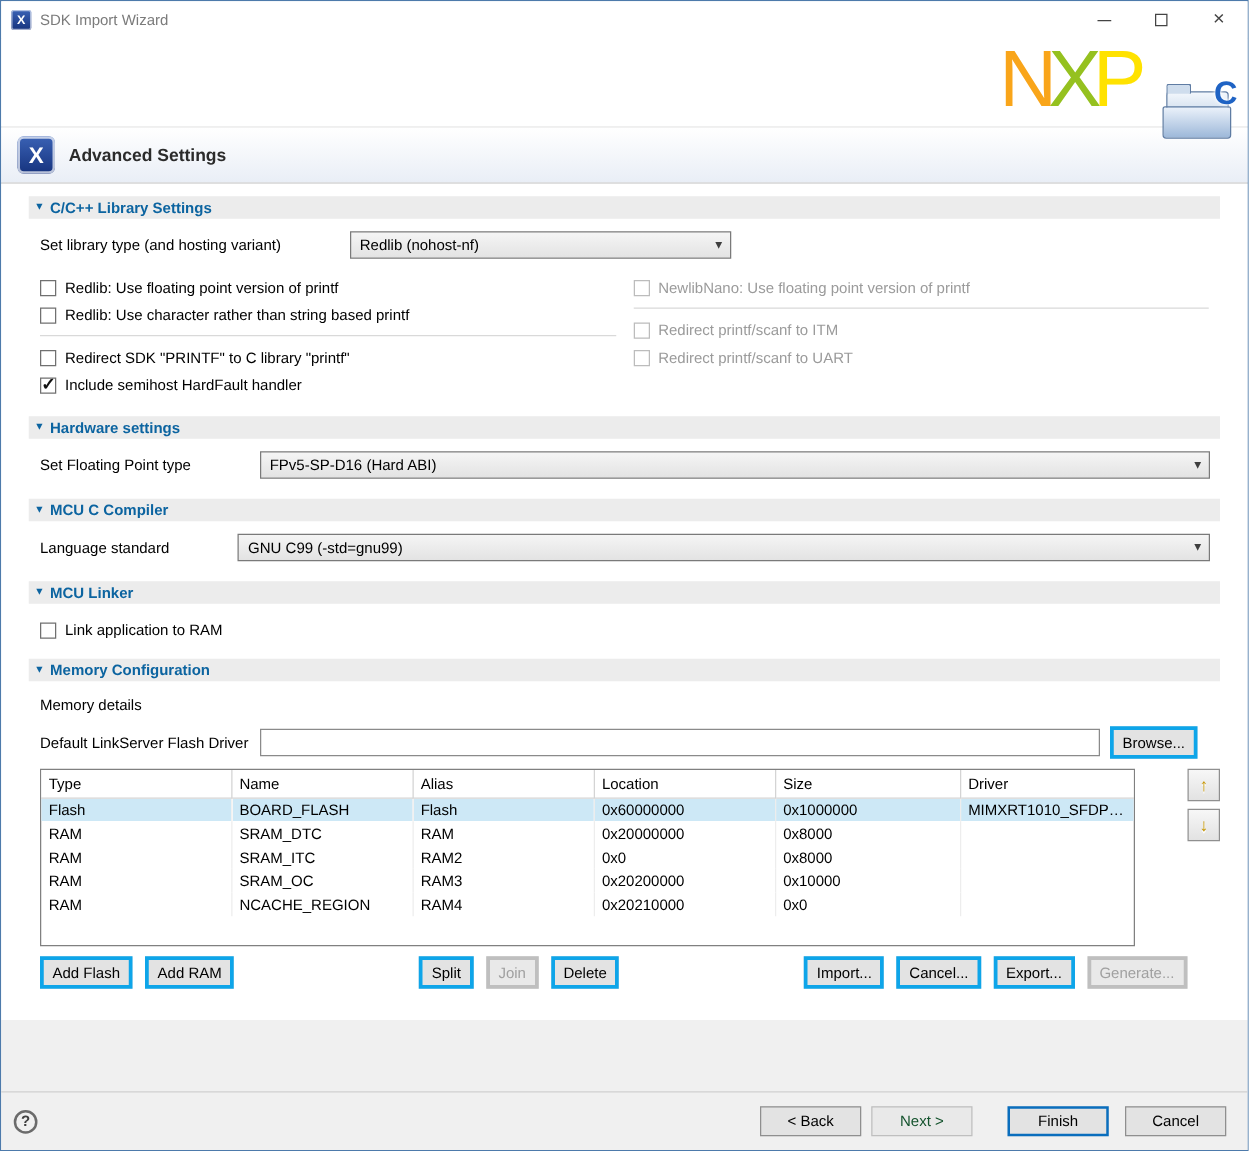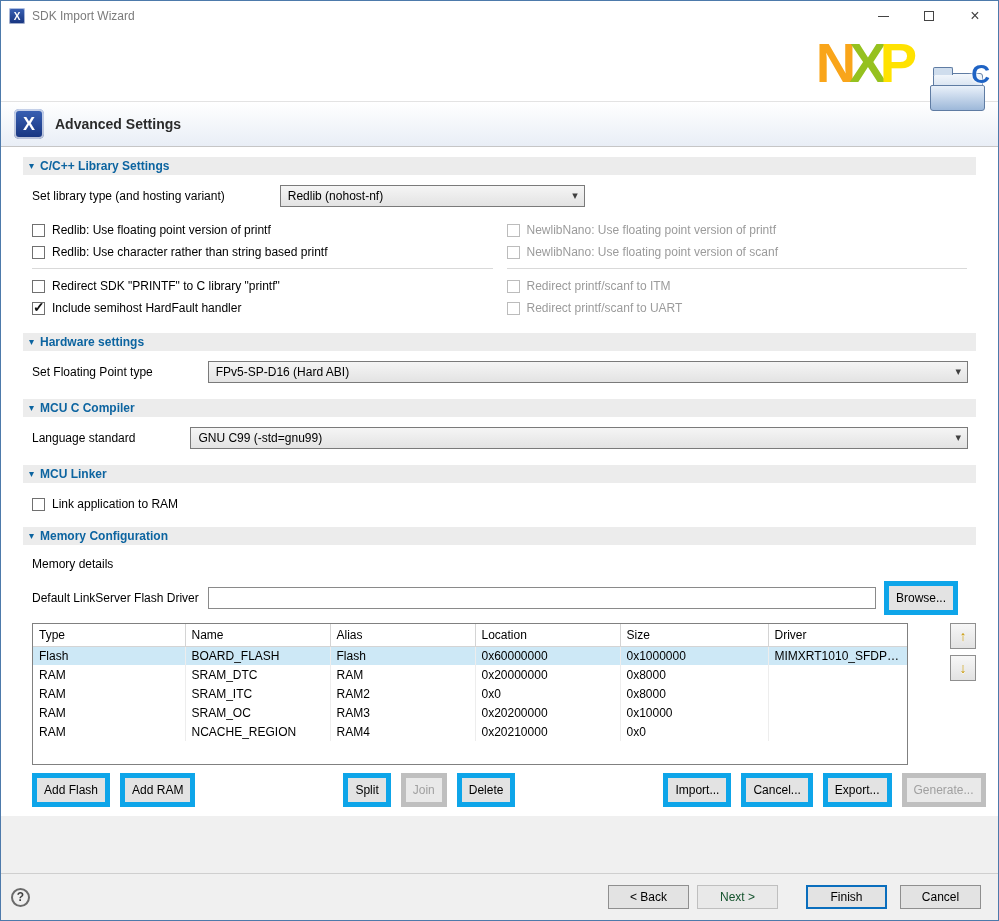--- a/index.html
+++ b/index.html
@@ -14,21 +14,21 @@
   .app-icon { width:16px; height:16px; border-radius:2px; background:linear-gradient(#3a62b5,#16337e); color:#fff; font-weight:bold; font-size:10px; display:flex; align-items:center; justify-content:center; box-shadow:inset 0 0 0 1px rgba(255,255,255,.6); }
   .title-text { color:#7b7b7b; font-size:12px; }
   .window-controls { display:flex; height:30px; }
   .window-controls .wc { width:46px; height:30px; display:flex; align-items:center; justify-content:center; color:#444; cursor:default; }
   .min-bar { width:11px; height:1px; background:#444; display:block; }
   .max-box { width:10px; height:10px; border:1px solid #444; display:block; }
   .close-glyph { font-size:16px; line-height:1; color:#444; }
 
   
   .logo-area { height:70px; flex:none; background:#fff; position:relative; }
-  .nxp-logo { position:absolute; right:88px; top:2px; font-weight:bold; font-size:56px; line-height:60px; letter-spacing:-7px; }
+  .nxp-logo { position:absolute; right:88px; top:2px; font-weight:normal; font-size:64px; line-height:60px; letter-spacing:-7px; }
   .nxp-logo .n { color:#f9a51a; }
   .nxp-logo .x { color:#95c11f; }
   .nxp-logo .p { color:#ffe200; }
   .sdk-folder { position:absolute; right:10px; top:34px; width:58px; height:50px; }
   .folder-back { position:absolute; left:3px; top:8px; width:50px; height:36px; background:linear-gradient(#f3f7fc,#aac2de); border:1px solid #5f7ca3; border-radius:3px; }
   .folder-back::before { content:""; position:absolute; left:-1px; top:-7px; width:18px; height:7px; background:#cfdded; border:1px solid #5f7ca3; border-bottom:none; border-radius:2px 2px 0 0; }
   .folder-front { position:absolute; left:0; top:20px; width:55px; height:26px; background:linear-gradient(#eaf1fa,#9db8d9); border:1px solid #5f7ca3; border-radius:2px 2px 3px 3px; }
   .folder-letter { position:absolute; right:-2px; top:-6px; font-size:26px; font-weight:bold; color:#1f63c4; text-shadow:0 0 2px #fff, 0 0 4px #fff; }
 
   
@@ -60,21 +60,21 @@
   .checkbox { width:13px; height:13px; border:1px solid #707070; background:#fff; position:relative; flex:none; }
   .checkbox .checkmark { display:none; position:absolute; top:-4px; left:0; font-size:14px; font-weight:bold; color:#111; }
   .checkbox.checked .checkmark { display:block; }
   .checkbox.disabled { border-color:#bcbcbc; }
   .cb-label.disabled { color:#9b9b9b; }
 
   .plain-label { margin:12px 0 0 9px; }
 
   .driver-row { display:flex; align-items:center; margin:10px 18px 0 9px; }
   .text-input { flex:1; height:22px; border:1px solid #8a8a8a; background:#fff; font:inherit; padding:0 5px; }
-  .btn { height:34px; padding:0 7px; background:#e3e3e3; border:5px solid #0ea5e9; font:inherit; font-size:12px; color:#000; cursor:default; white-space:nowrap; }
+  .btn { height:26px; padding:0 7px; background:#e3e3e3; border:3px solid #0ea5e9; font:inherit; font-size:12px; color:#000; cursor:default; white-space:nowrap; }
   .btn.disabled { color:#a0a0a0; border-color:#bfbfbf; background:#e9e9e9; }
   .driver-row .btn { margin-left:8px; }
 
   .mem-wrap { display:flex; margin:8px 0 0 9px;gap:32px; }
   .table-frame { width:886px; height:142px; border:1px solid #808080; background:#fff; overflow:hidden; }
   table.mem-table { border-collapse:collapse; width:100%; table-layout:fixed; }
   .mem-table th { font-weight:normal; text-align:left; padding:3px 6px; border-right:1px solid #d4d4d4; border-bottom:1px solid #d4d4d4; height:22px; background:#fff; overflow:hidden; white-space:nowrap; }
   .mem-table th:last-child { border-right:none; }
   .mem-table td { padding:1px 6px; height:19px; border-right:1px solid #ededed; overflow:hidden; white-space:nowrap; text-overflow:ellipsis; }
   .mem-table td:last-child { border-right:none; }
@@ -175,24 +175,20 @@
           <span class="checkbox checked">
               <span class="checkmark">✓</span>
             </span>
           <span class="cb-label">Include semihost HardFault handler</span>
         </div>
       </div>
       <div class="cb-col">
         <div class="cb-row">
           <span class="checkbox disabled"></span>
           <span class="cb-label disabled">NewlibNano: Use floating point version of printf</span>
-        </div>
-        <div class="cb-row">
-          <span class="checkbox disabled"></span>
-          <span class="cb-label disabled">NewlibNano: Use floating point version of scanf</span>
         </div>
         <div class="cb-sep"></div>
         <div class="cb-row">
           <span class="checkbox disabled"></span>
           <span class="cb-label disabled">Redirect printf/scanf to ITM</span>
         </div>
         <div class="cb-row">
           <span class="checkbox disabled"></span>
           <span class="cb-label disabled">Redirect printf/scanf to UART</span>
         </div>

